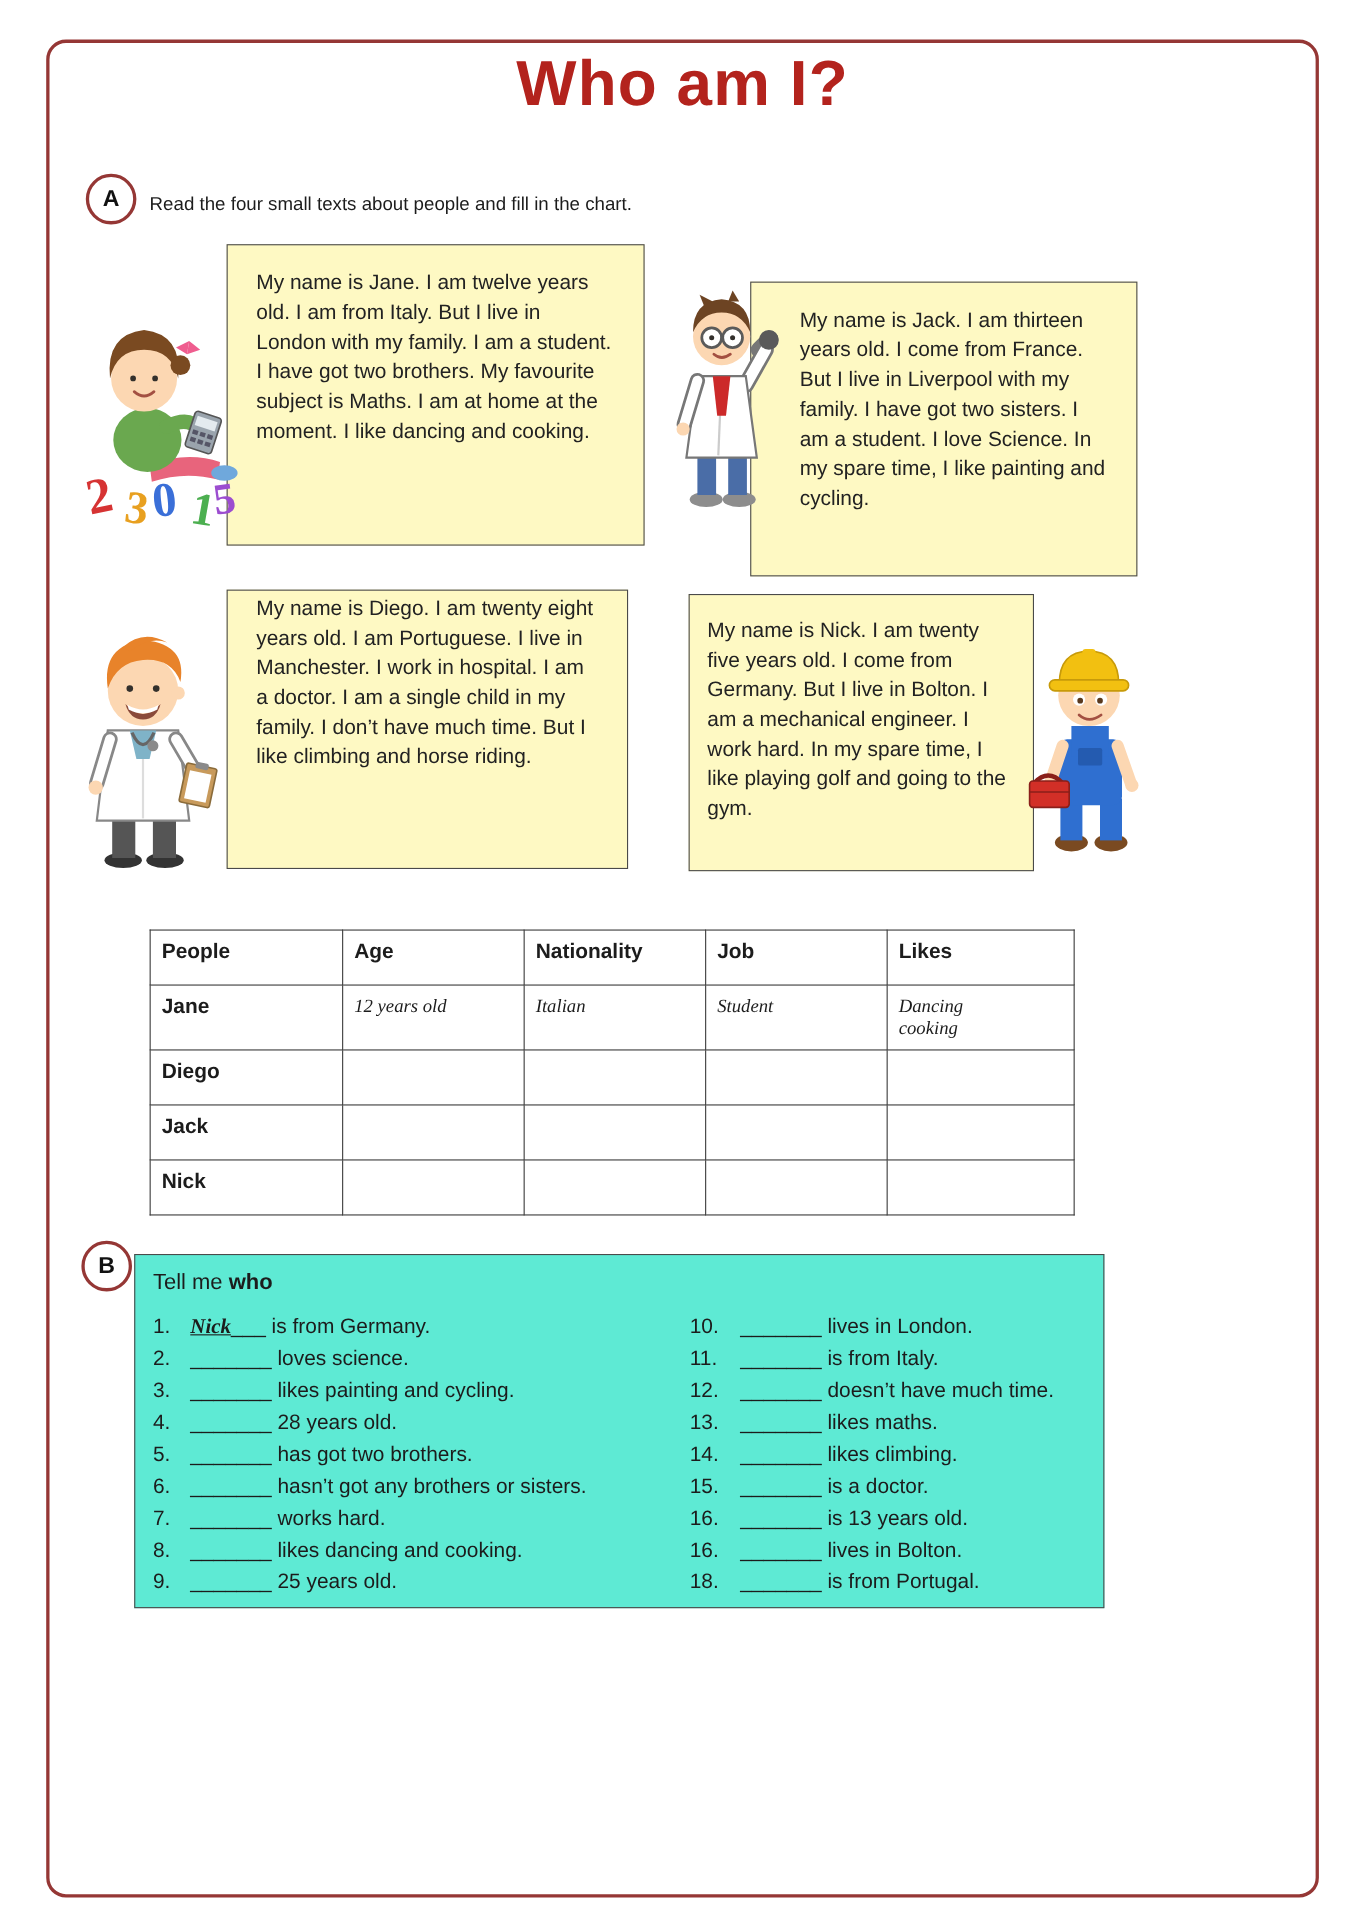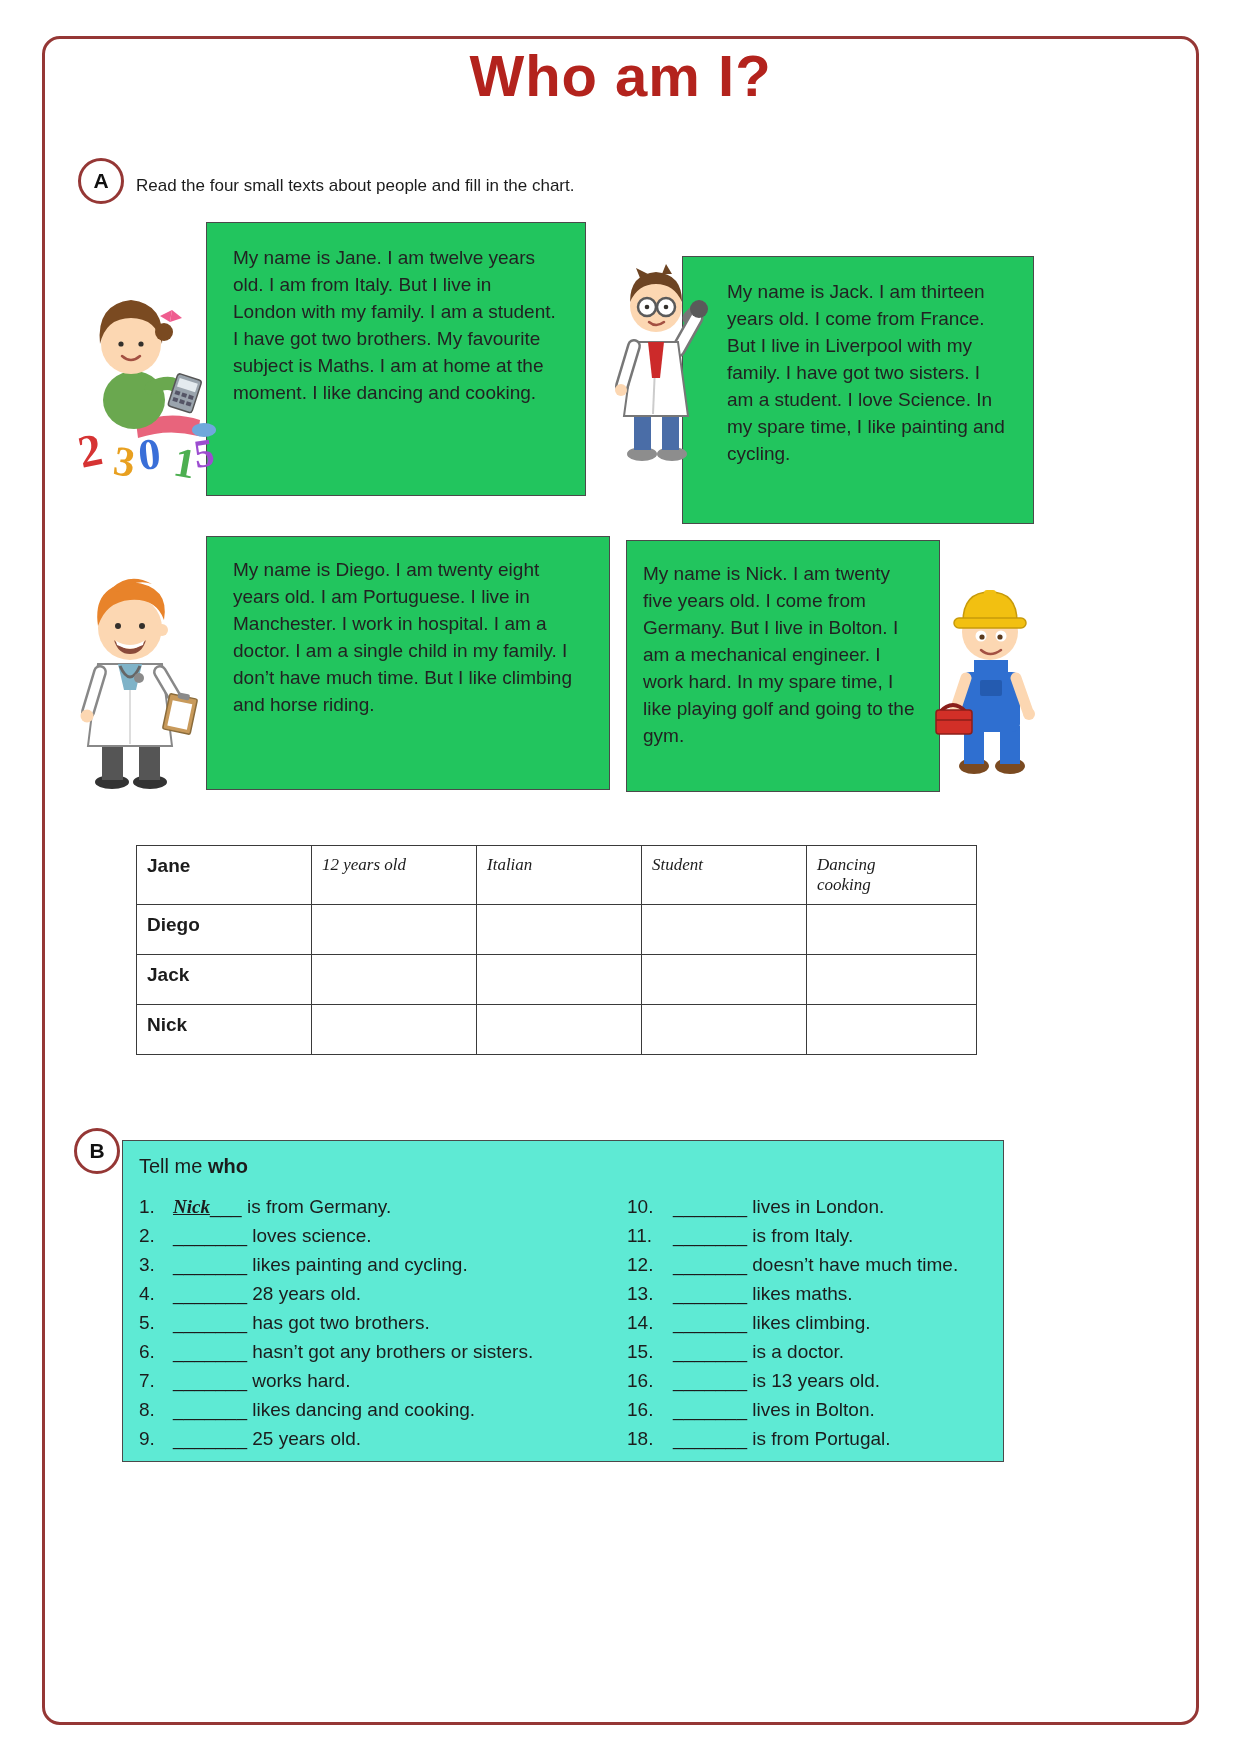--- a/index.html
+++ b/index.html
@@ -18,21 +18,21 @@
   }
   .sec-circle {
     position:absolute; width:46px; height:46px; border:3px solid #953735;
     border-radius:50%; background:#fff; display:flex; align-items:center;
     justify-content:center; font-weight:bold; font-size:21px; color:#111;
     box-sizing:border-box;
   }
   .instr { position:absolute; left:136px; top:176px; font-size:17px; }
   .textbox {
     position:absolute; box-sizing:border-box; border:1.5px solid #4a4a4a;
-    background:#22c55e; font-size:19px; line-height:1.42; color:#222;
+    background:#fef9c3; font-size:19px; line-height:1.42; color:#222;
   }
   .illus { position:absolute; z-index:3; }
   
   .chart {
     position:absolute; left:136px; top:845px; width:840px;
     border-collapse:collapse; table-layout:fixed;
   }
   .chart th, .chart td {
     border:1.5px solid #3a3a3a; text-align:left; vertical-align:top;
     padding:9px 10px; box-sizing:border-box;
@@ -133,21 +133,21 @@
     <path d="M36 32 L32 22 L44 28 Z" fill="#6d4423"></path>
     <path d="M58 28 L62 18 L68 28 Z" fill="#6d4423"></path>
     <circle cx="43" cy="61" r="9" fill="#ffffff" stroke="#5a5a5a" stroke-width="2.5"></circle>
     <circle cx="62" cy="61" r="9" fill="#ffffff" stroke="#5a5a5a" stroke-width="2.5"></circle>
     <line x1="51" y1="61" x2="54" y2="61" stroke="#5a5a5a" stroke-width="2.5"></line>
     <circle cx="43" cy="61" r="2.3" fill="#33302c"></circle>
     <circle cx="62" cy="61" r="2.3" fill="#33302c"></circle>
     <path d="M45 76 Q52 82 60 76" stroke="#a35042" stroke-width="2.5" fill="none" stroke-linecap="round"></path>
   </svg>
 
-  <div class="textbox" style="left:206px; top:536px; width:404px; height:254px; padding:20px 26px;">
+  <div class="textbox" style="left:206px; top:536px; width:365px; height:254px; padding:4px 26px;">
     <span>My name is Diego. I am twenty eight years old. I am Portuguese. I live in Manchester. I work in hospital. I am a doctor. I am a single child in my family. I don’t have much time. But I like climbing and horse riding.</span>
   </div>
   <svg class="illus" style="left:60px; top:556px;" width="150" height="235" viewBox="0 0 150 235">
     <ellipse cx="52" cy="226" rx="17" ry="7" fill="#333333"></ellipse>
     <ellipse cx="90" cy="226" rx="17" ry="7" fill="#333333"></ellipse>
     <rect x="42" y="186" width="21" height="38" fill="#555555"></rect>
     <rect x="79" y="186" width="21" height="38" fill="#555555"></rect>
     <path d="M38 108 L102 108 L112 190 L28 190 Z" fill="#ffffff" stroke="#888888" stroke-width="2"></path>
     <path d="M70 110 L70 188" stroke="#dddddd" stroke-width="2"></path>
     <path d="M58 108 L82 108 L76 134 L64 134 Z" fill="#7fb3c8"></path>
@@ -207,20 +207,27 @@
 
   <table class="chart">
     <colgroup>
       <col style="width:175px">
         <col style="width:165px">
         <col style="width:165px">
         <col style="width:165px">
         <col style="width:170px">
     </colgroup>
     <tbody>
+        <tr style="height:50px">
+      <th>People</th>
+      <th>Age</th>
+      <th>Nationality</th>
+      <th>Job</th>
+      <th>Likes</th>
+    </tr>
     <tr style="height:56px">
       <td class="name">Jane</td>
       <td class="ans">12 years old</td>
       <td class="ans">Italian</td>
       <td class="ans">Student</td>
       <td class="ans">Dancing
 cooking</td>
     </tr>
     <tr style="height:50px">
       <td class="name">Diego</td>

